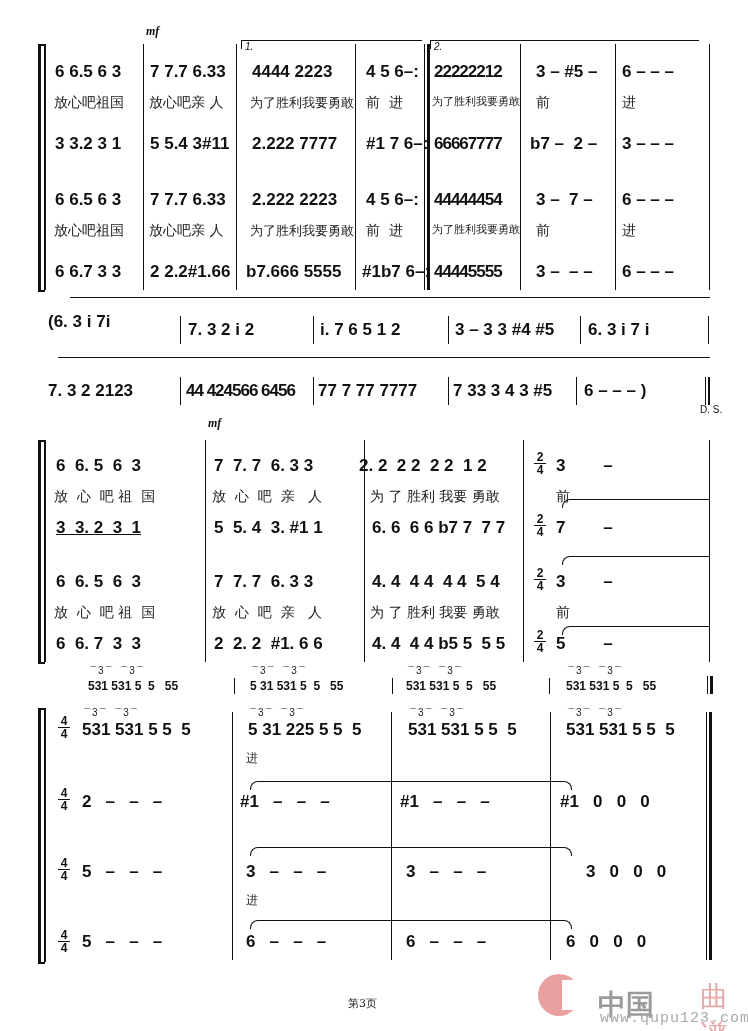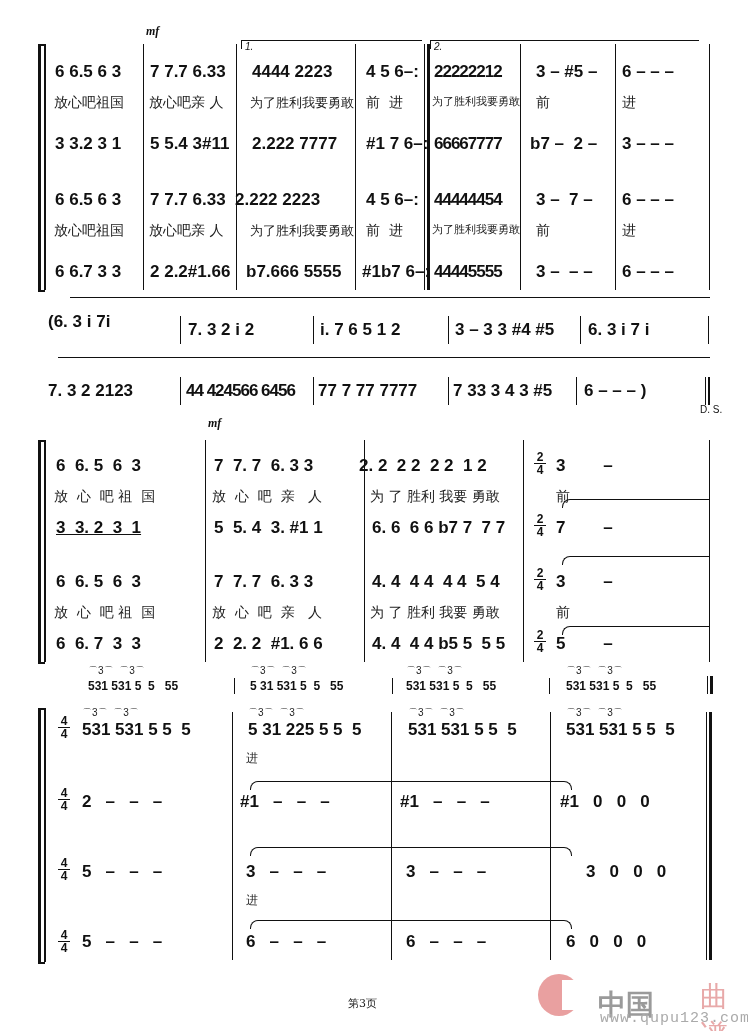--- a/index.html
+++ b/index.html
@@ -69,21 +69,21 @@
     <span class="abs note" style="left:252px;top:134px;">2.222 7777</span>
     <span class="abs note" style="left:366px;top:134px;">#1 7 6–:</span>
     <span class="abs note" style="left:434px;top:134px;letter-spacing:-1px;">66667777</span>
     <span class="abs note" style="left:530px;top:134px;">b7 –  2 –</span>
     <span class="abs note" style="left:622px;top:134px;">3 – – –</span>
   </div>
 
   <div>
     <span class="abs note" style="left:55px;top:190px;">6 6.5 6 3</span>
     <span class="abs note" style="left:150px;top:190px;">7 7.7 6.33</span>
-    <span class="abs note" style="left:235px;top:190px;">2.222 2223</span>
+    <span class="abs note" style="left:252px;top:190px;">2.222 2223</span>
     <span class="abs note" style="left:366px;top:190px;">4 5 6–:</span>
     <span class="abs note" style="left:434px;top:190px;letter-spacing:-1px;">44444454</span>
     <span class="abs note" style="left:536px;top:190px;">3 –  7 –</span>
     <span class="abs note" style="left:622px;top:190px;">6 – – –</span>
   </div>
   <div>
     <span class="abs lyr" style="left:54px;top:222px;">放心吧祖国</span>
     <span class="abs lyr" style="left:149px;top:222px;">放心吧亲 人</span>
     <span class="abs lyr" style="left:250px;top:222px;font-size:13px;">为了胜利我要勇敢</span>
     <span class="abs lyr" style="left:366px;top:222px;">前  进</span>

